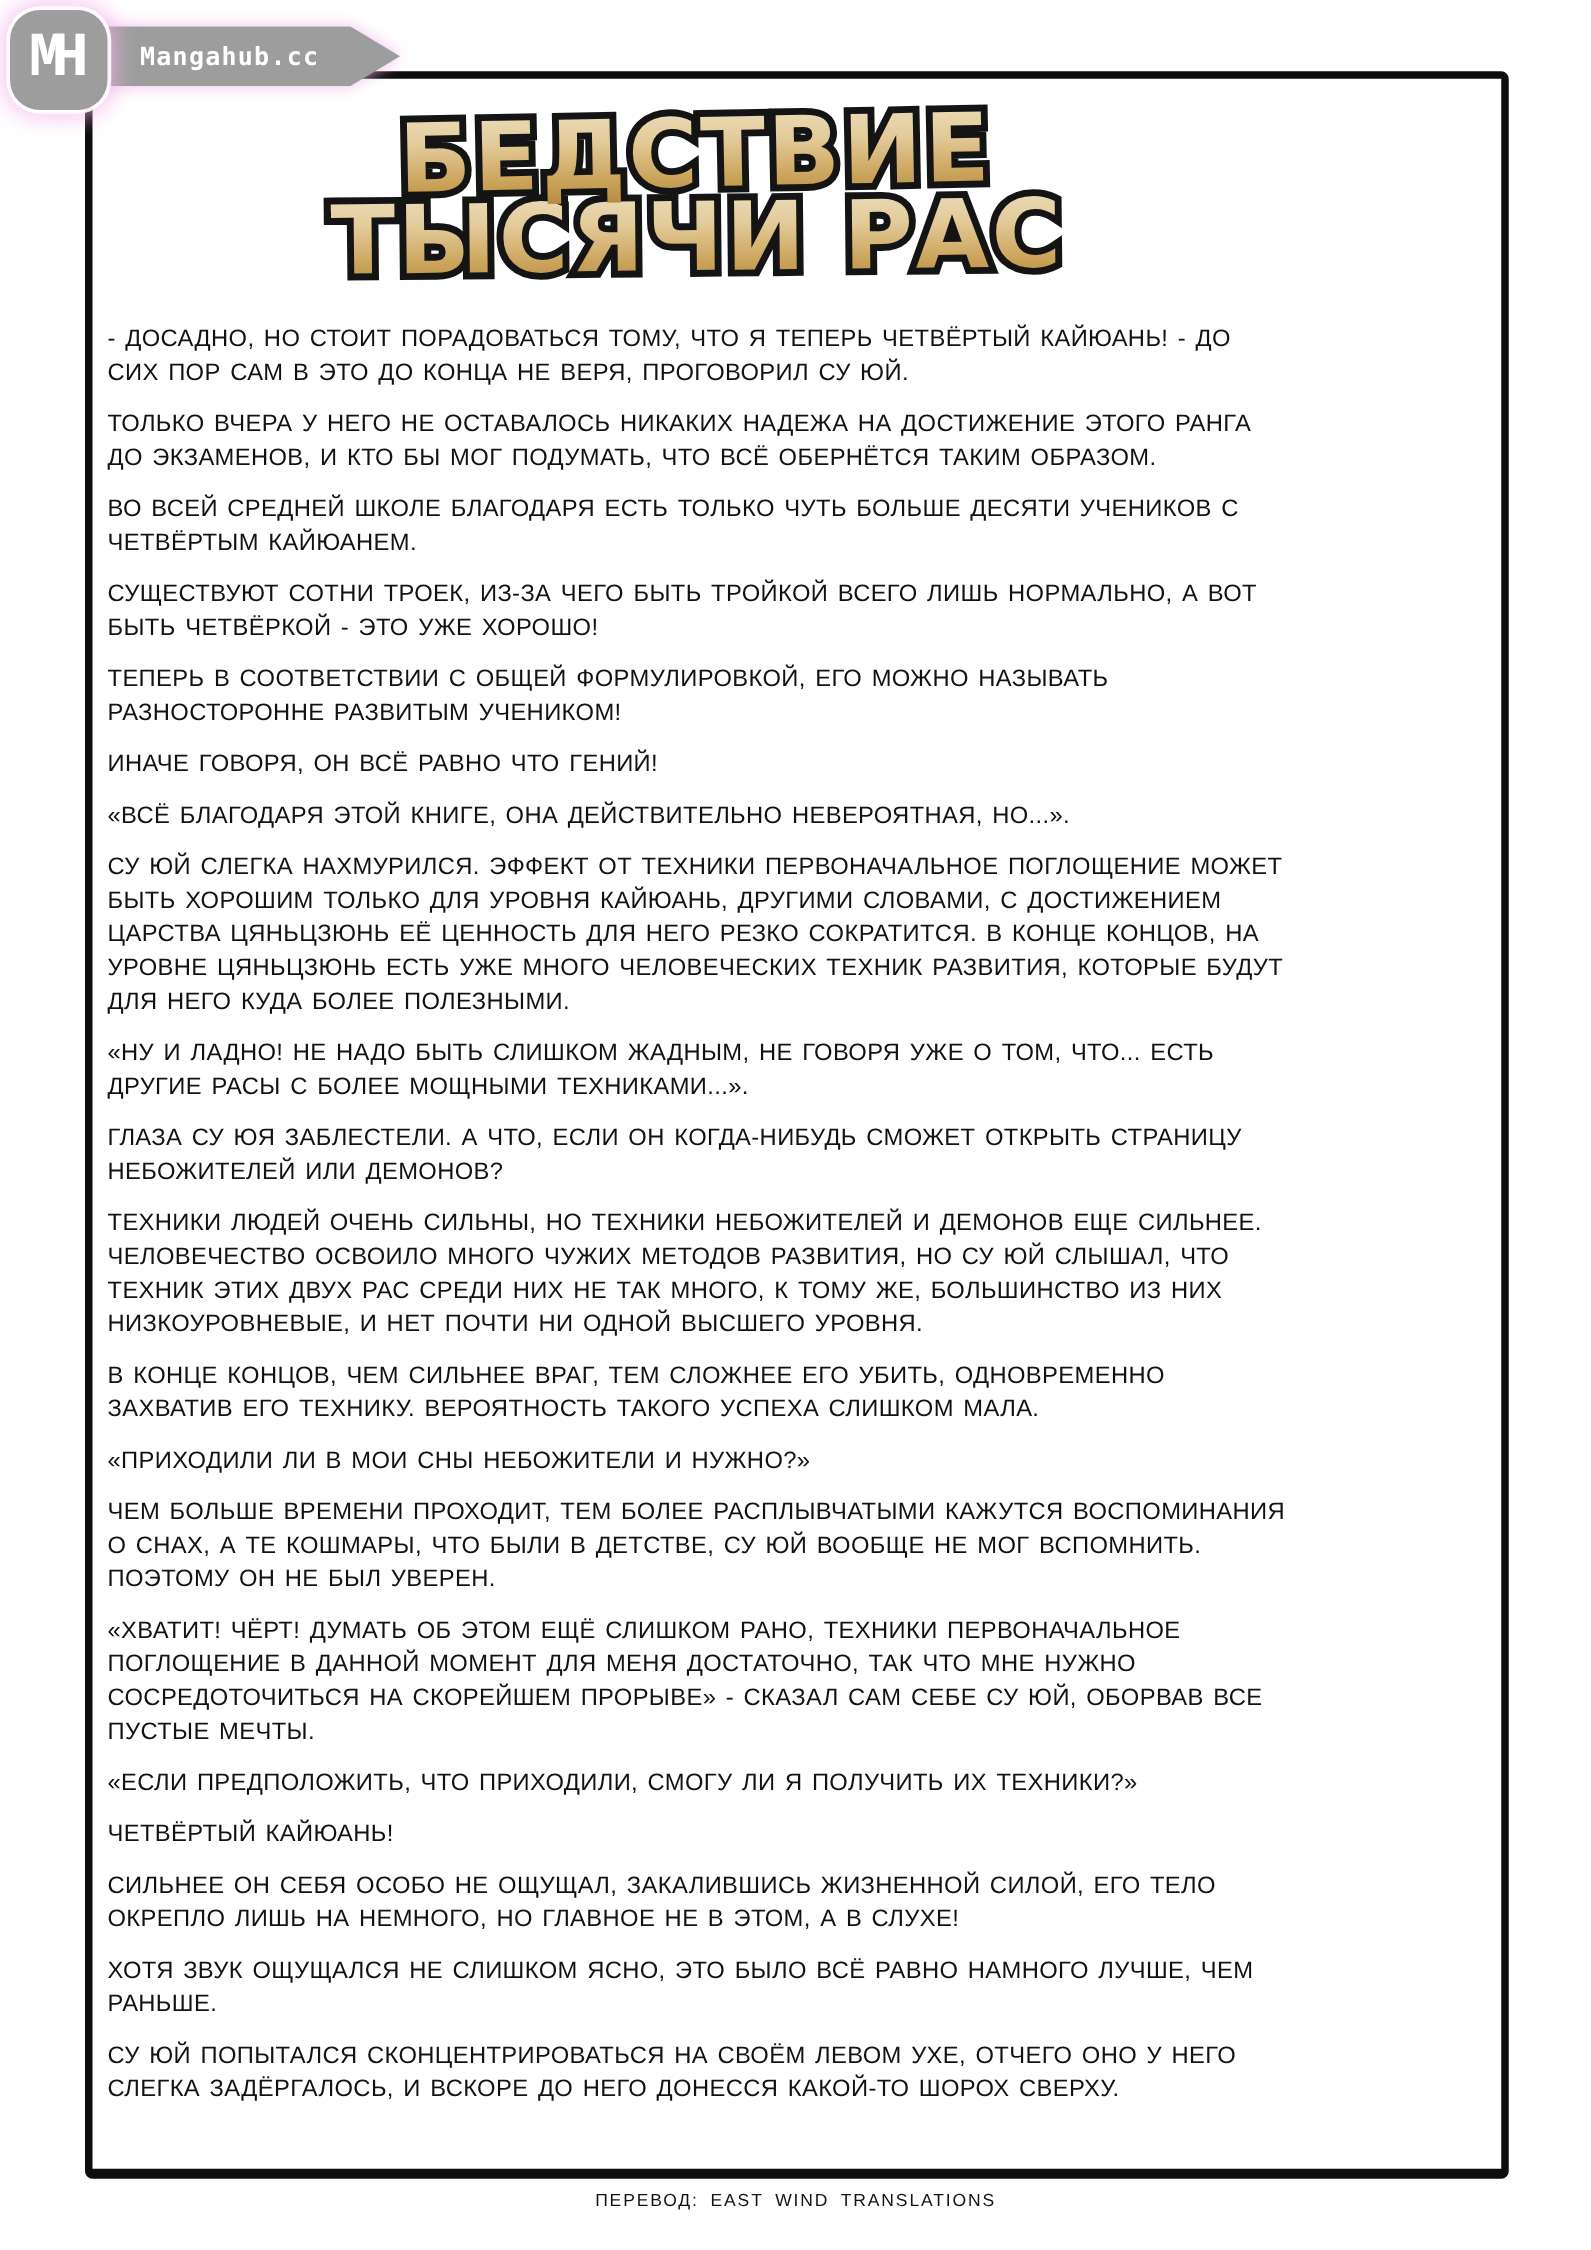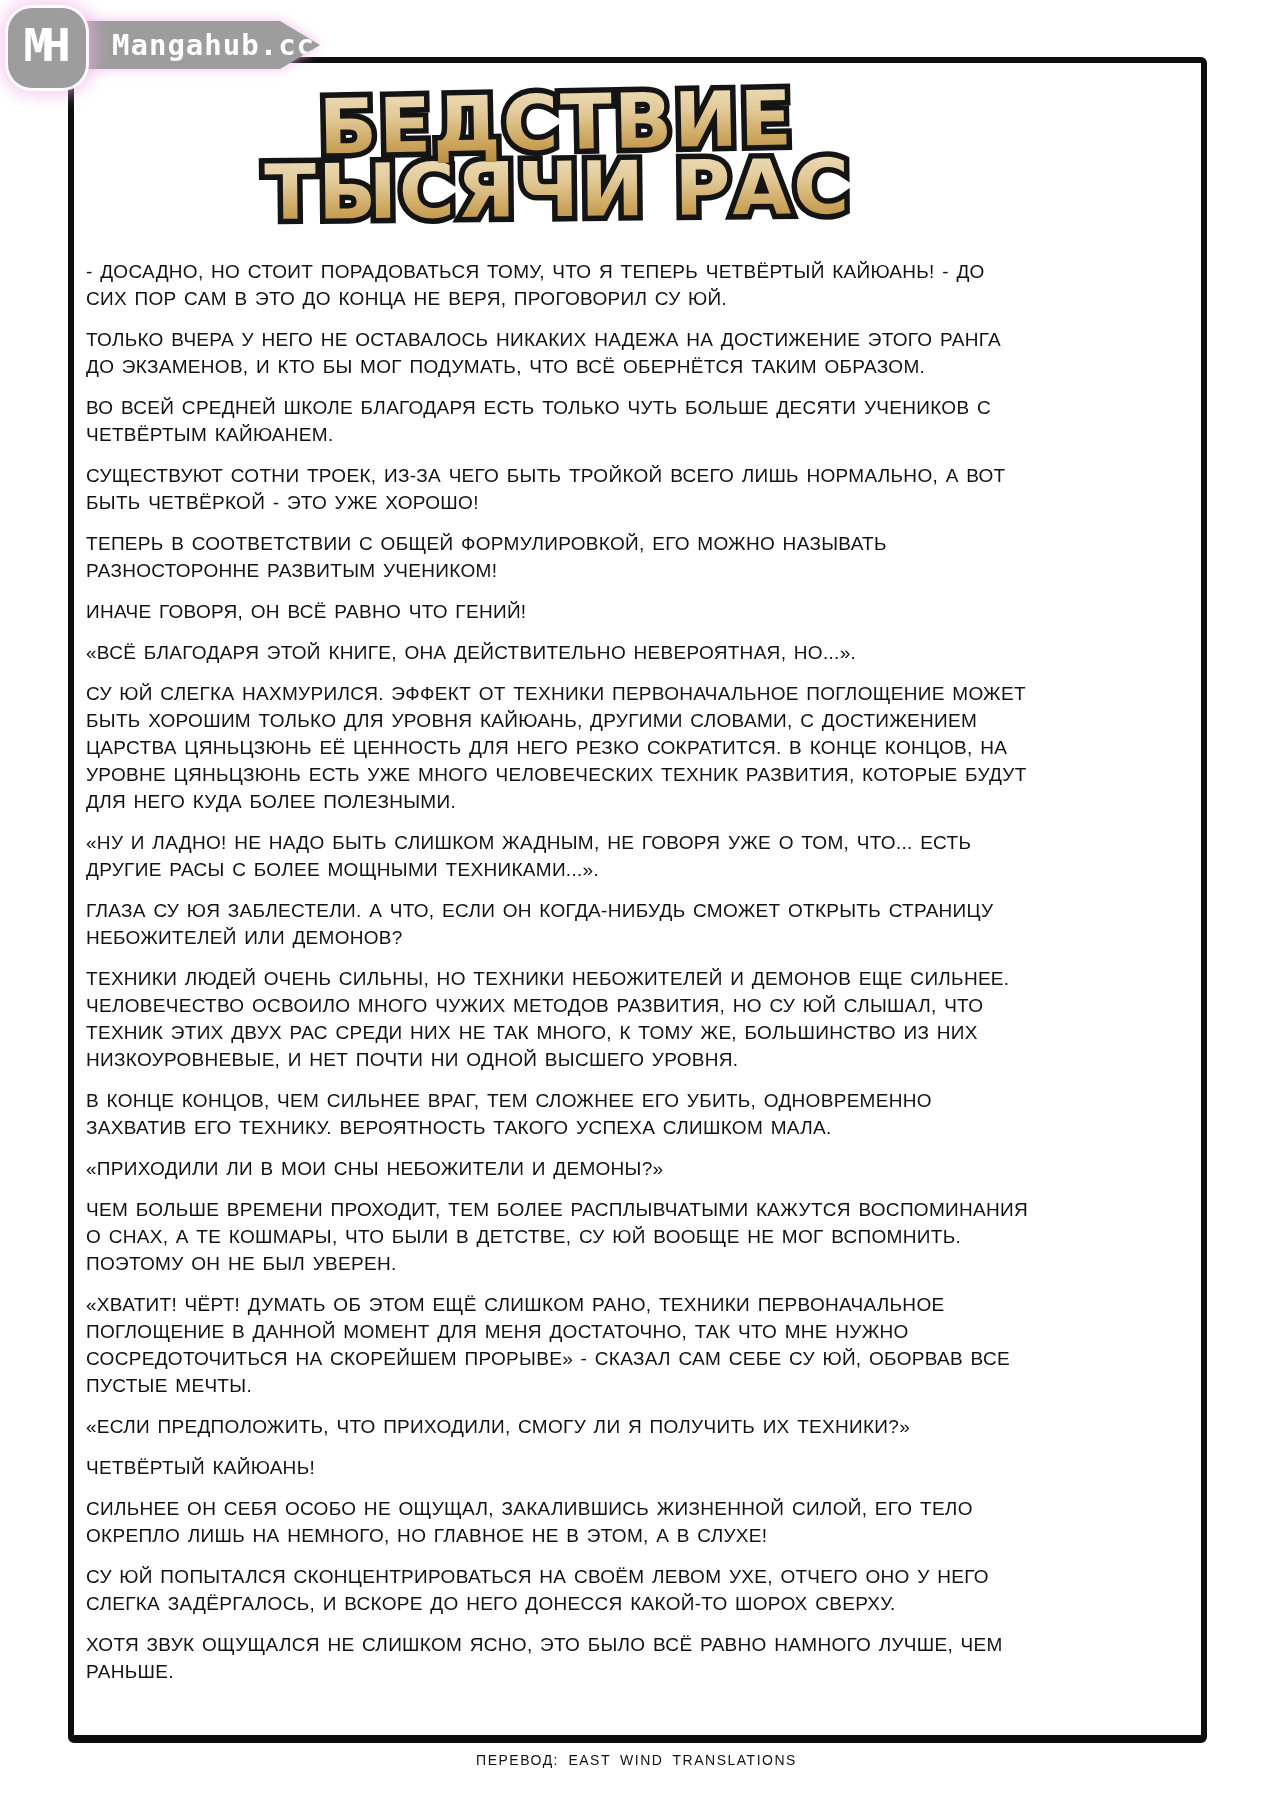--- a/index.html
+++ b/index.html
@@ -19,21 +19,21 @@
     position:absolute;left:58px;top:21px;
     filter:drop-shadow(0 0 6px rgba(243,178,235,.85));
     z-index:1;
   }
   .logo-banner{
     width:262px;height:48px;background:#9d9d9d;
     clip-path:polygon(0 0,calc(100% - 40px) 0,100% 50%,calc(100% - 40px) 100%,0 100%);
     display:flex;align-items:center;
   }
   .logo-banner .site{
-    font-family:"DejaVu Sans Mono",monospace;font-size:29px;font-weight:bold;
+    font-family:"DejaVu Sans Mono",monospace;font-size:20px;font-weight:bold;
     color:#ffffff;letter-spacing:1px;padding-left:54px;white-space:nowrap;
   }
   .logo-square{
     position:absolute;left:8px;top:8px;width:78px;height:80px;background:#9d9d9d;
     border-radius:24px;z-index:4;display:flex;align-items:center;justify-content:center;
     box-shadow:0 0 0 3px rgba(255,255,255,.9),0 0 18px 6px rgba(243,178,235,.75);
   }
   .logo-square .initials{
     font-family:Liberation Mono, monospace;font-weight:bold;font-size:50px;color:#ffffff;
     letter-spacing:-12px;transform:translateX(-6px);line-height:1;
@@ -103,23 +103,23 @@
   <p class="para">ВО ВСЕЙ СРЕДНЕЙ ШКОЛЕ БЛАГОДАРЯ ЕСТЬ ТОЛЬКО ЧУТЬ БОЛЬШЕ ДЕСЯТИ УЧЕНИКОВ С ЧЕТВЁРТЫМ КАЙЮАНЕМ.</p>
   <p class="para">СУЩЕСТВУЮТ СОТНИ ТРОЕК, ИЗ-ЗА ЧЕГО БЫТЬ ТРОЙКОЙ ВСЕГО ЛИШЬ НОРМАЛЬНО, А ВОТ БЫТЬ ЧЕТВЁРКОЙ - ЭТО УЖЕ ХОРОШО!</p>
   <p class="para">ТЕПЕРЬ В СООТВЕТСТВИИ С ОБЩЕЙ ФОРМУЛИРОВКОЙ, ЕГО МОЖНО НАЗЫВАТЬ РАЗНОСТОРОННЕ РАЗВИТЫМ УЧЕНИКОМ!</p>
   <p class="para">ИНАЧЕ ГОВОРЯ, ОН ВСЁ РАВНО ЧТО ГЕНИЙ!</p>
   <p class="para">«ВСЁ БЛАГОДАРЯ ЭТОЙ КНИГЕ, ОНА ДЕЙСТВИТЕЛЬНО НЕВЕРОЯТНАЯ, НО...».</p>
   <p class="para">СУ ЮЙ СЛЕГКА НАХМУРИЛСЯ. ЭФФЕКТ ОТ ТЕХНИКИ ПЕРВОНАЧАЛЬНОЕ ПОГЛОЩЕНИЕ МОЖЕТ БЫТЬ ХОРОШИМ ТОЛЬКО ДЛЯ УРОВНЯ КАЙЮАНЬ, ДРУГИМИ СЛОВАМИ, С ДОСТИЖЕНИЕМ ЦАРСТВА ЦЯНЬЦЗЮНЬ ЕЁ ЦЕННОСТЬ ДЛЯ НЕГО РЕЗКО СОКРАТИТСЯ. В КОНЦЕ КОНЦОВ, НА УРОВНЕ ЦЯНЬЦЗЮНЬ ЕСТЬ УЖЕ МНОГО ЧЕЛОВЕЧЕСКИХ ТЕХНИК РАЗВИТИЯ, КОТОРЫЕ БУДУТ ДЛЯ НЕГО КУДА БОЛЕЕ ПОЛЕЗНЫМИ.</p>
   <p class="para">«НУ И ЛАДНО! НЕ НАДО БЫТЬ СЛИШКОМ ЖАДНЫМ, НЕ ГОВОРЯ УЖЕ О ТОМ, ЧТО... ЕСТЬ ДРУГИЕ РАСЫ С БОЛЕЕ МОЩНЫМИ ТЕХНИКАМИ...».</p>
   <p class="para">ГЛАЗА СУ ЮЯ ЗАБЛЕСТЕЛИ. А ЧТО, ЕСЛИ ОН КОГДА-НИБУДЬ СМОЖЕТ ОТКРЫТЬ СТРАНИЦУ НЕБОЖИТЕЛЕЙ ИЛИ ДЕМОНОВ?</p>
   <p class="para">ТЕХНИКИ ЛЮДЕЙ ОЧЕНЬ СИЛЬНЫ, НО ТЕХНИКИ НЕБОЖИТЕЛЕЙ И ДЕМОНОВ ЕЩЕ СИЛЬНЕЕ. ЧЕЛОВЕЧЕСТВО ОСВОИЛО МНОГО ЧУЖИХ МЕТОДОВ РАЗВИТИЯ, НО СУ ЮЙ СЛЫШАЛ, ЧТО ТЕХНИК ЭТИХ ДВУХ РАС СРЕДИ НИХ НЕ ТАК МНОГО, К ТОМУ ЖЕ, БОЛЬШИНСТВО ИЗ НИХ НИЗКОУРОВНЕВЫЕ, И НЕТ ПОЧТИ НИ ОДНОЙ ВЫСШЕГО УРОВНЯ.</p>
   <p class="para">В КОНЦЕ КОНЦОВ, ЧЕМ СИЛЬНЕЕ ВРАГ, ТЕМ СЛОЖНЕЕ ЕГО УБИТЬ, ОДНОВРЕМЕННО ЗАХВАТИВ ЕГО ТЕХНИКУ. ВЕРОЯТНОСТЬ ТАКОГО УСПЕХА СЛИШКОМ МАЛА.</p>
-  <p class="para">«ПРИХОДИЛИ ЛИ В МОИ СНЫ НЕБОЖИТЕЛИ И ДЕМОНЫ?»</p>
+  <p class="para">«ПРИХОДИЛИ ЛИ В МОИ СНЫ НЕБОЖИТЕЛИ И НУЖНО?»</p>
   <p class="para">ЧЕМ БОЛЬШЕ ВРЕМЕНИ ПРОХОДИТ, ТЕМ БОЛЕЕ РАСПЛЫВЧАТЫМИ КАЖУТСЯ ВОСПОМИНАНИЯ О СНАХ, А ТЕ КОШМАРЫ, ЧТО БЫЛИ В ДЕТСТВЕ, СУ ЮЙ ВООБЩЕ НЕ МОГ ВСПОМНИТЬ. ПОЭТОМУ ОН НЕ БЫЛ УВЕРЕН.</p>
   <p class="para">«ХВАТИТ! ЧЁРТ! ДУМАТЬ ОБ ЭТОМ ЕЩЁ СЛИШКОМ РАНО, ТЕХНИКИ ПЕРВОНАЧАЛЬНОЕ ПОГЛОЩЕНИЕ В ДАННОЙ МОМЕНТ ДЛЯ МЕНЯ ДОСТАТОЧНО, ТАК ЧТО МНЕ НУЖНО СОСРЕДОТОЧИТЬСЯ НА СКОРЕЙШЕМ ПРОРЫВЕ» - СКАЗАЛ САМ СЕБЕ СУ ЮЙ, ОБОРВАВ ВСЕ ПУСТЫЕ МЕЧТЫ.</p>
   <p class="para">«ЕСЛИ ПРЕДПОЛОЖИТЬ, ЧТО ПРИХОДИЛИ, СМОГУ ЛИ Я ПОЛУЧИТЬ ИХ ТЕХНИКИ?»</p>
   <p class="para">ЧЕТВЁРТЫЙ КАЙЮАНЬ!</p>
   <p class="para">СИЛЬНЕЕ ОН СЕБЯ ОСОБО НЕ ОЩУЩАЛ, ЗАКАЛИВШИСЬ ЖИЗНЕННОЙ СИЛОЙ, ЕГО ТЕЛО ОКРЕПЛО ЛИШЬ НА НЕМНОГО, НО ГЛАВНОЕ НЕ В ЭТОМ, А В СЛУХЕ!</p>
+  <p class="para">ХОТЯ ЗВУК ОЩУЩАЛСЯ НЕ СЛИШКОМ ЯСНО, ЭТО БЫЛО ВСЁ РАВНО НАМНОГО ЛУЧШЕ, ЧЕМ РАНЬШЕ.</p>
   <p class="para">СУ ЮЙ ПОПЫТАЛСЯ СКОНЦЕНТРИРОВАТЬСЯ НА СВОЁМ ЛЕВОМ УХЕ, ОТЧЕГО ОНО У НЕГО СЛЕГКА ЗАДЁРГАЛОСЬ, И ВСКОРЕ ДО НЕГО ДОНЕССЯ КАКОЙ-ТО ШОРОХ СВЕРХУ.</p>
-  <p class="para">ХОТЯ ЗВУК ОЩУЩАЛСЯ НЕ СЛИШКОМ ЯСНО, ЭТО БЫЛО ВСЁ РАВНО НАМНОГО ЛУЧШЕ, ЧЕМ РАНЬШЕ.</p>
 </div>
 
 <div class="footer">ПЕРЕВОД: EAST WIND TRANSLATIONS</div>
 
 </body></html>

